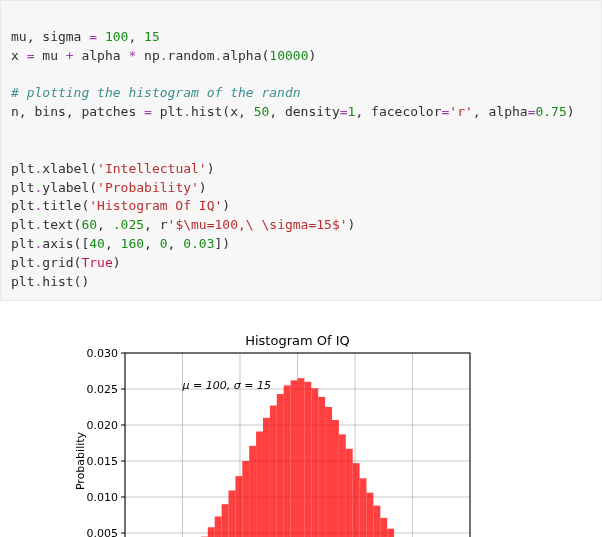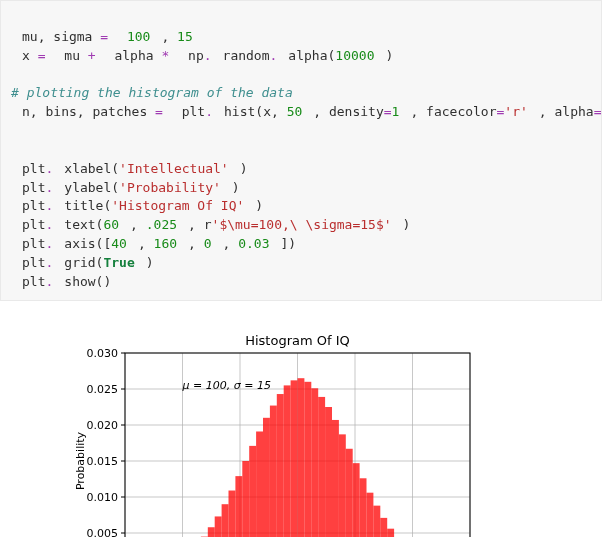--- a/index.html
+++ b/index.html
@@ -12,24 +12,24 @@
     width: 602px;
   }
   .code-block {
     background: #f7f7f7;
     border: 1px solid #e9e9e9;
     padding: 8px 10px 8px 10px;
     white-space: pre;
     line-height: 1.45;
     color: #303030;
   }
-  .c-name { color: #303030; margin-left: 11px; }
+  .c-name { color: #303030; }
   .c-op   { color: #a03bb2; }
   .c-num  { color: #188b19; margin-top: 12px; }
-  .c-kw   { color: #15803d; font-weight: bold; }
+  .c-kw   { color: #be185d; font-weight: normal; }
   .c-str  { color: #b92e2e; }
   .c-cmt  { color: #3f8f8f; font-style: italic; }
 
   .chart-wrap {
     padding: 30px 0 0 70px;
   }
   svg { display: block; }
   .axis-line { stroke: #000; stroke-width: 1; }
   .grid-line { stroke: #b0b0b0; stroke-width: 0.7; }
   .tick { stroke: #000; stroke-width: 1; }
@@ -39,31 +39,31 @@
   .chart-text { font: 11px "DejaVu Sans", Arial, sans-serif; fill: #000; font-style: italic;}
   .bar { fill: rgba(255,0,0,0.75); stroke: none; }
 </style>
 </head>
 <body>
 
 <div class="code-block">
 <span class="c-name">mu, sigma </span><span class="c-op">=</span><span class="c-name"> </span><span class="c-num">100</span><span class="c-name">, </span><span class="c-num">15</span>
 <span class="c-name">x </span><span class="c-op">=</span><span class="c-name"> mu </span><span class="c-op">+</span><span class="c-name"> alpha </span><span class="c-op">*</span><span class="c-name"> np</span><span class="c-op">.</span><span class="c-name">random</span><span class="c-op">.</span><span class="c-name">alpha(</span><span class="c-num">10000</span><span class="c-name">)</span>
 
-<span class="c-cmt"># plotting the histogram of the data</span>
+<span class="c-cmt"># plotting the histogram of the randn</span>
 <span class="c-name">n, bins, patches </span><span class="c-op">=</span><span class="c-name"> plt</span><span class="c-op">.</span><span class="c-name">hist(x, </span><span class="c-num">50</span><span class="c-name">, density</span><span class="c-op">=</span><span class="c-num">1</span><span class="c-name">, facecolor</span><span class="c-op">=</span><span class="c-str">'r'</span><span class="c-name">, alpha</span><span class="c-op">=</span><span class="c-num">0.75</span><span class="c-name">)</span>
 
 
 <span class="c-name">plt</span><span class="c-op">.</span><span class="c-name">xlabel(</span><span class="c-str">'Intellectual'</span><span class="c-name">)</span>
 <span class="c-name">plt</span><span class="c-op">.</span><span class="c-name">ylabel(</span><span class="c-str">'Probability'</span><span class="c-name">)</span>
 <span class="c-name">plt</span><span class="c-op">.</span><span class="c-name">title(</span><span class="c-str">'Histogram Of IQ'</span><span class="c-name">)</span>
 <span class="c-name">plt</span><span class="c-op">.</span><span class="c-name">text(</span><span class="c-num">60</span><span class="c-name">, </span><span class="c-num">.025</span><span class="c-name">, r</span><span class="c-str">'$\mu=100,\ \sigma=15$'</span><span class="c-name">)</span>
 <span class="c-name">plt</span><span class="c-op">.</span><span class="c-name">axis([</span><span class="c-num">40</span><span class="c-name">, </span><span class="c-num">160</span><span class="c-name">, </span><span class="c-num">0</span><span class="c-name">, </span><span class="c-num">0.03</span><span class="c-name">])</span>
 <span class="c-name">plt</span><span class="c-op">.</span><span class="c-name">grid(</span><span class="c-kw">True</span><span class="c-name">)</span>
-<span class="c-name">plt</span><span class="c-op">.</span><span class="c-name">show()</span>
+<span class="c-name">plt</span><span class="c-op">.</span><span class="c-name">hist()</span>
 </div>
 
 <div class="chart-wrap">
   <svg id="chart-svg" width="410" height="280">
       <line x1="55" y1="22" x2="55" y2="238" class="grid-line"></line>
       <line x1="112.5" y1="22" x2="112.5" y2="238" class="grid-line"></line>
       <line x1="170" y1="22" x2="170" y2="238" class="grid-line"></line>
       <line x1="227.5" y1="22" x2="227.5" y2="238" class="grid-line"></line>
       <line x1="285" y1="22" x2="285" y2="238" class="grid-line"></line>
       <line x1="342.5" y1="22" x2="342.5" y2="238" class="grid-line"></line>

